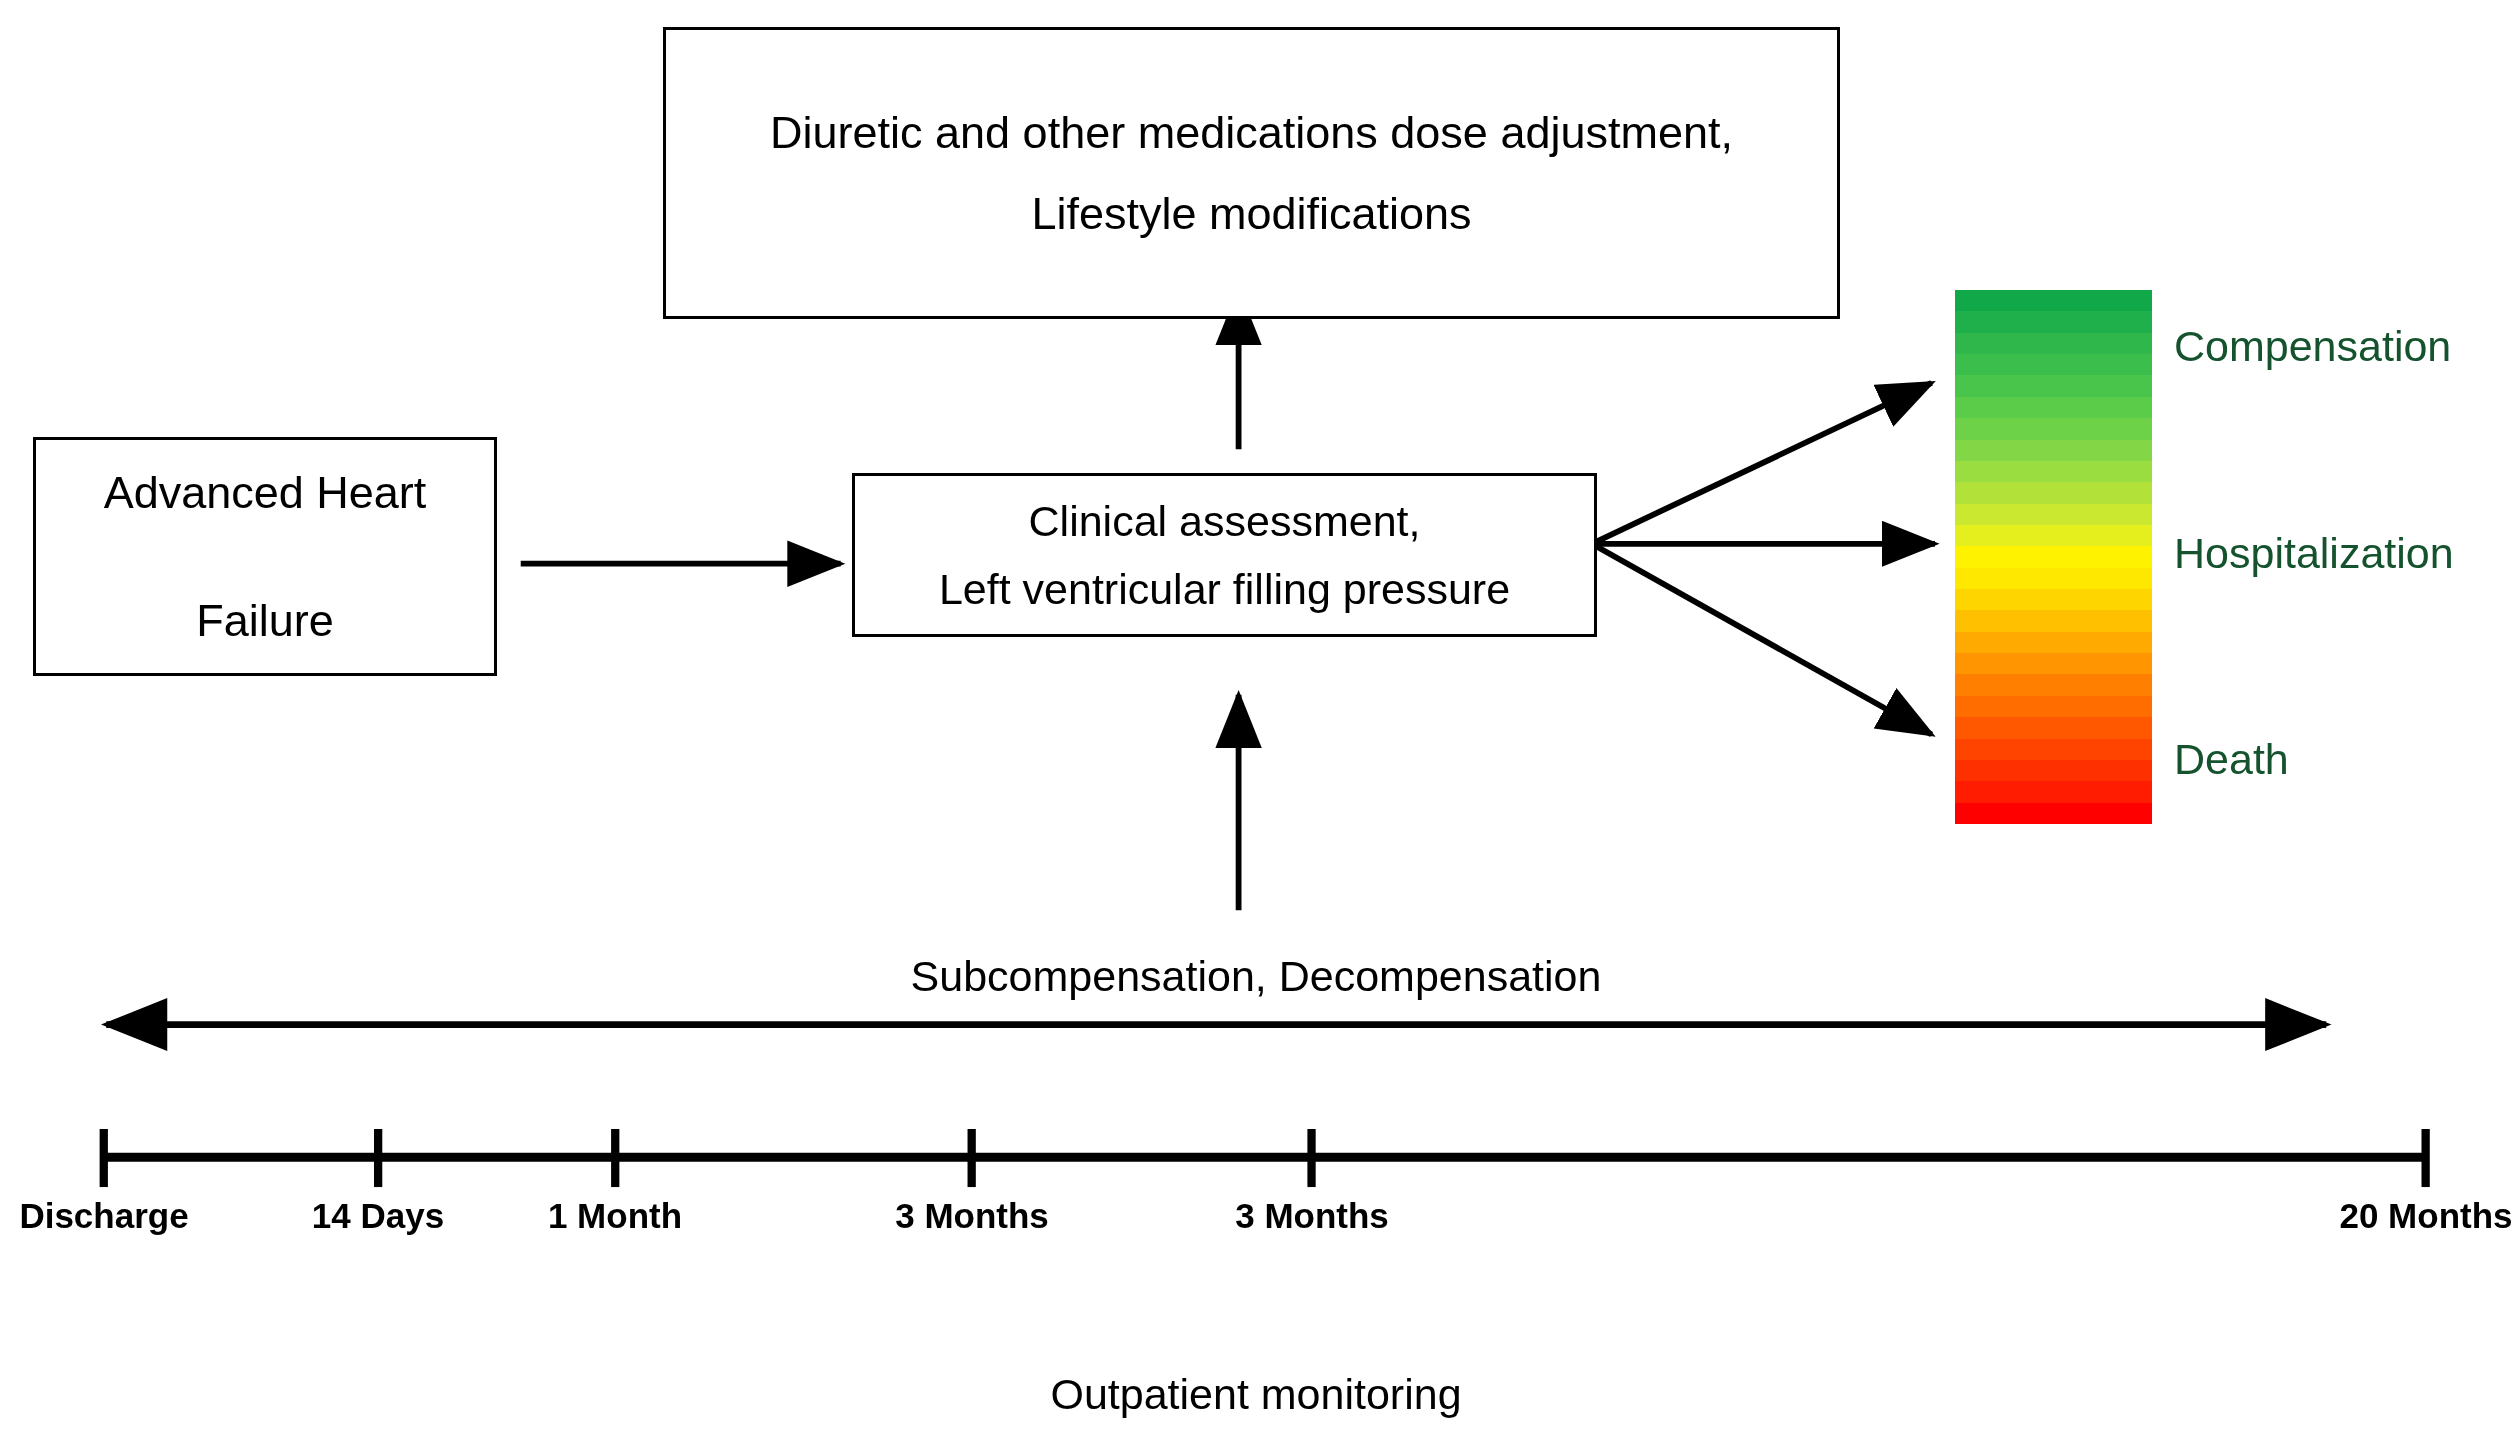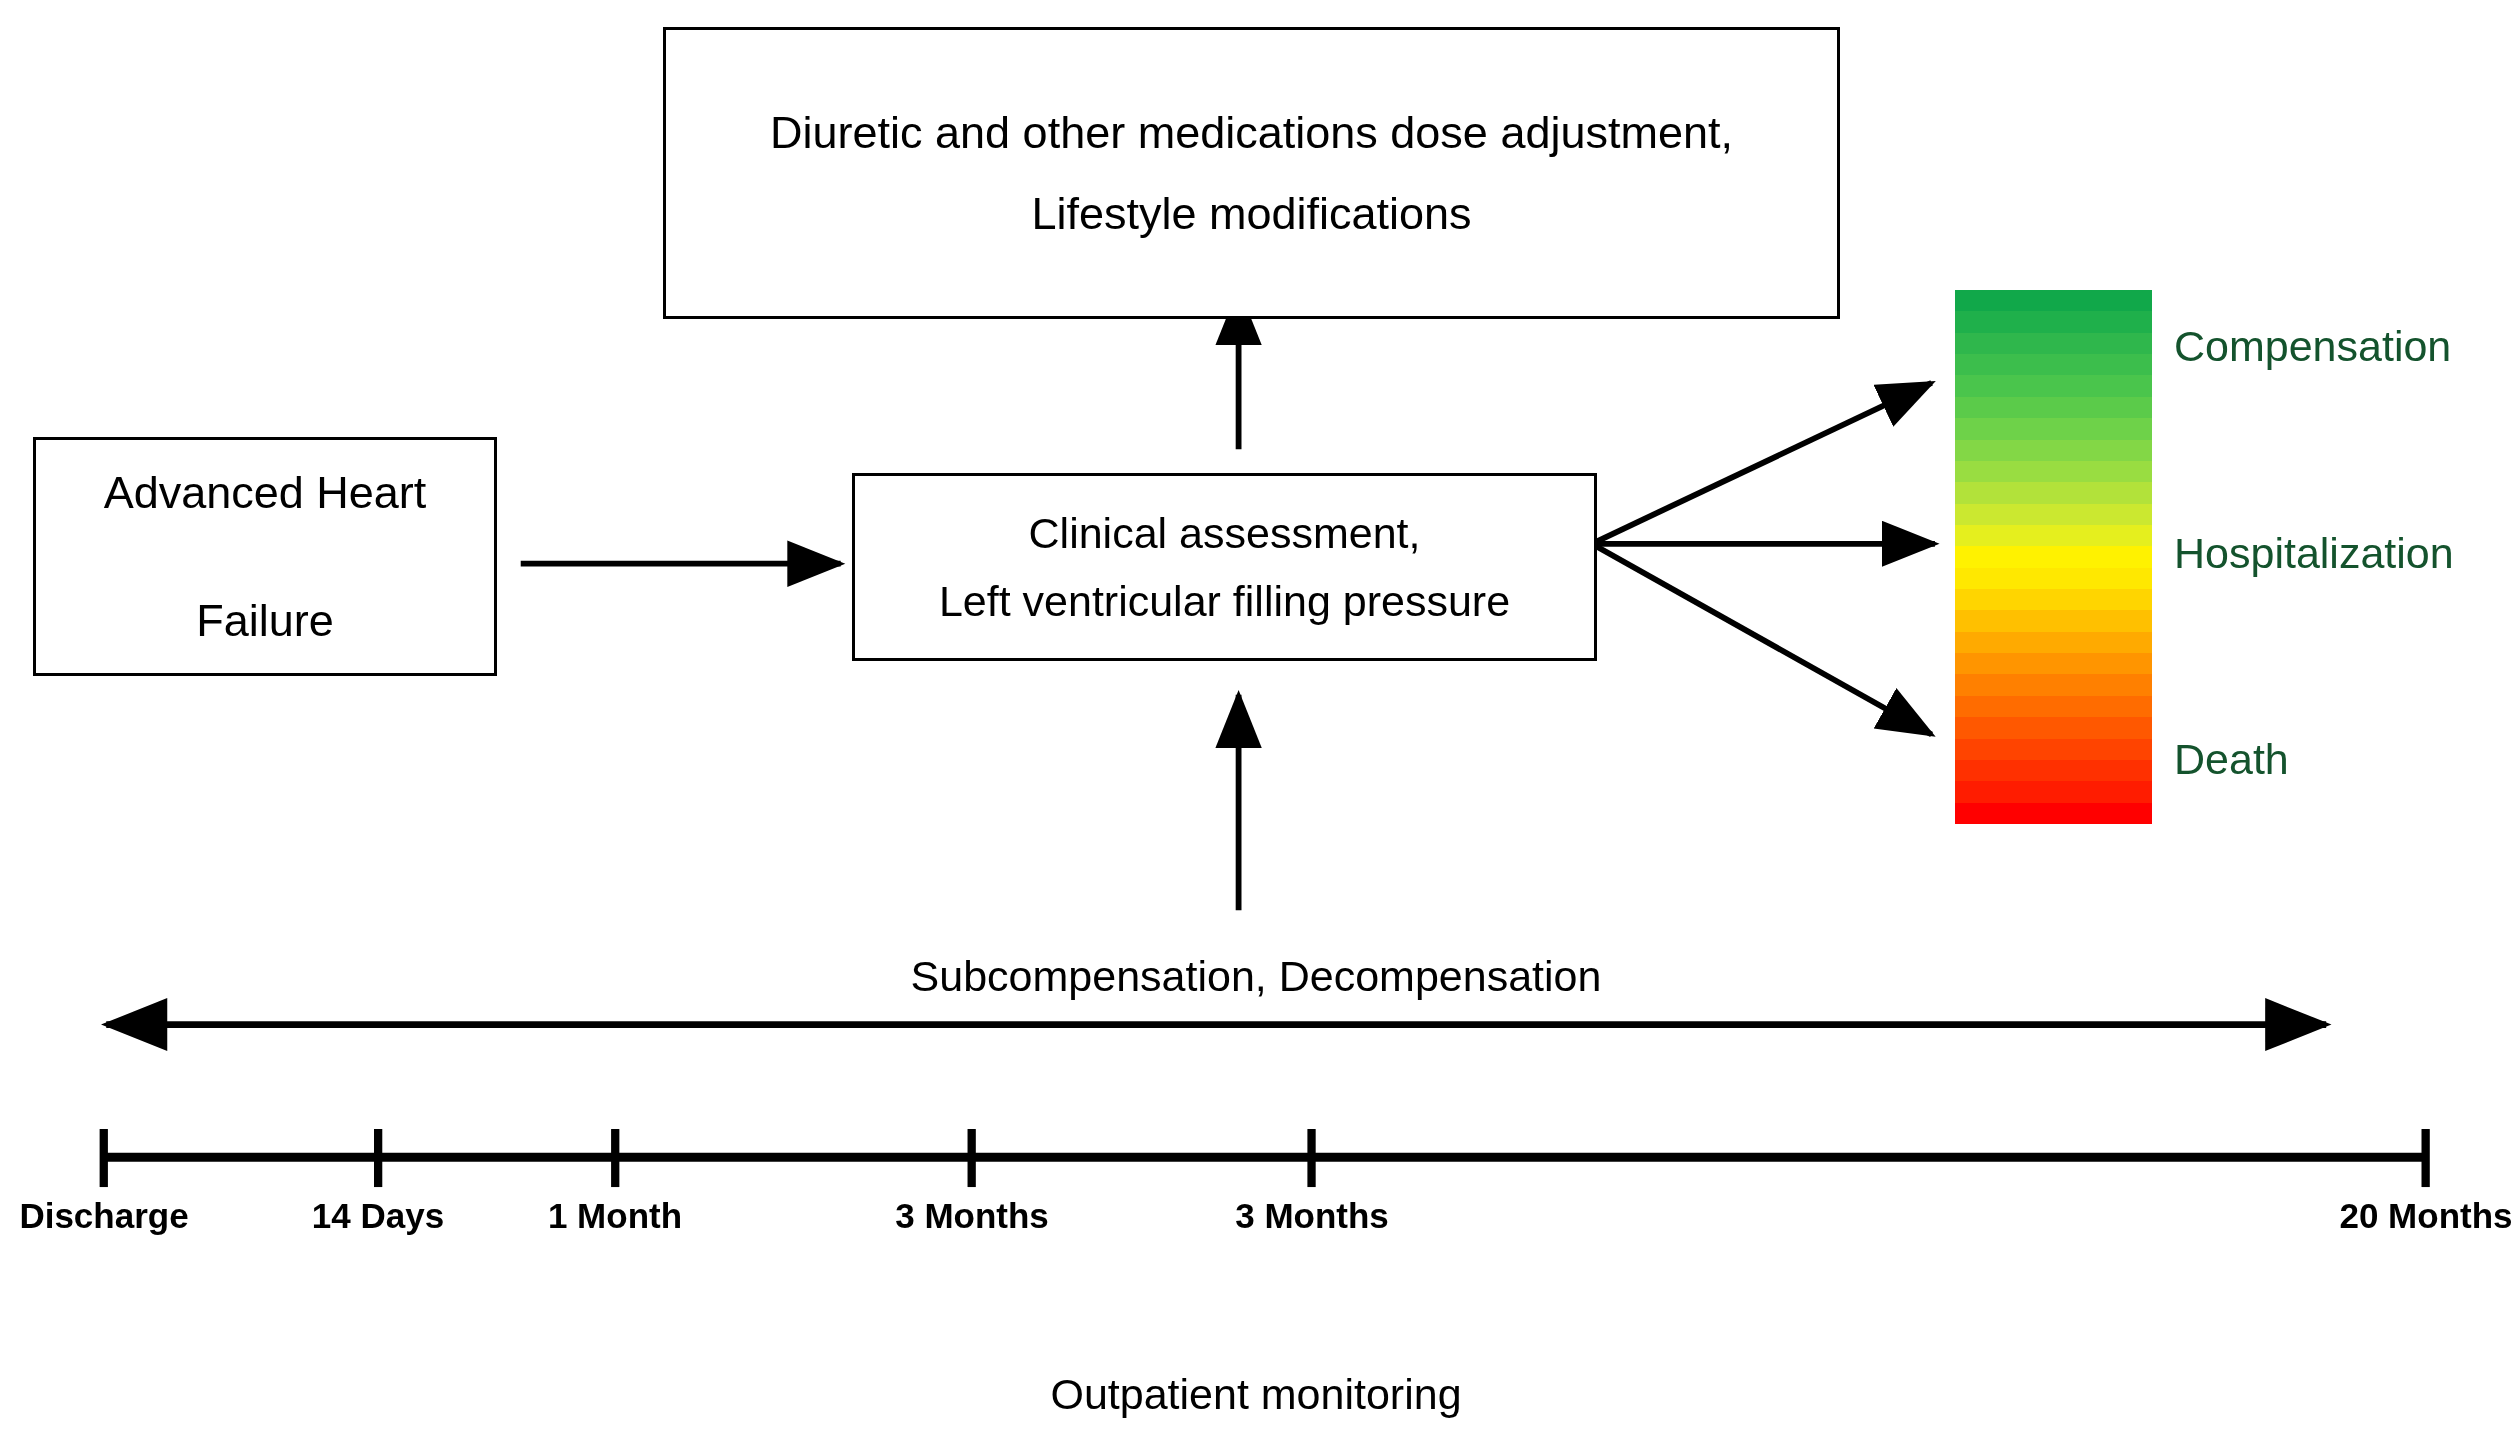--- a/index.html
+++ b/index.html
@@ -62,21 +62,21 @@
     font-size: 45px;
     line-height: 1.0;
   }
   #box-ahf .line.l1 { margin-bottom: 35px; }
 
   
   #box-assessment {
     left: 852px;
     top: 473px;
     width: 745px;
-    height: 188px;
+    height: 164px;
   }
   #box-assessment .line {
     font-size: 43px;
     line-height: 1.0;
   }
   #box-assessment .line.l1 { margin-bottom: 25px; }
 
   
   .free-text {
     position: absolute;

